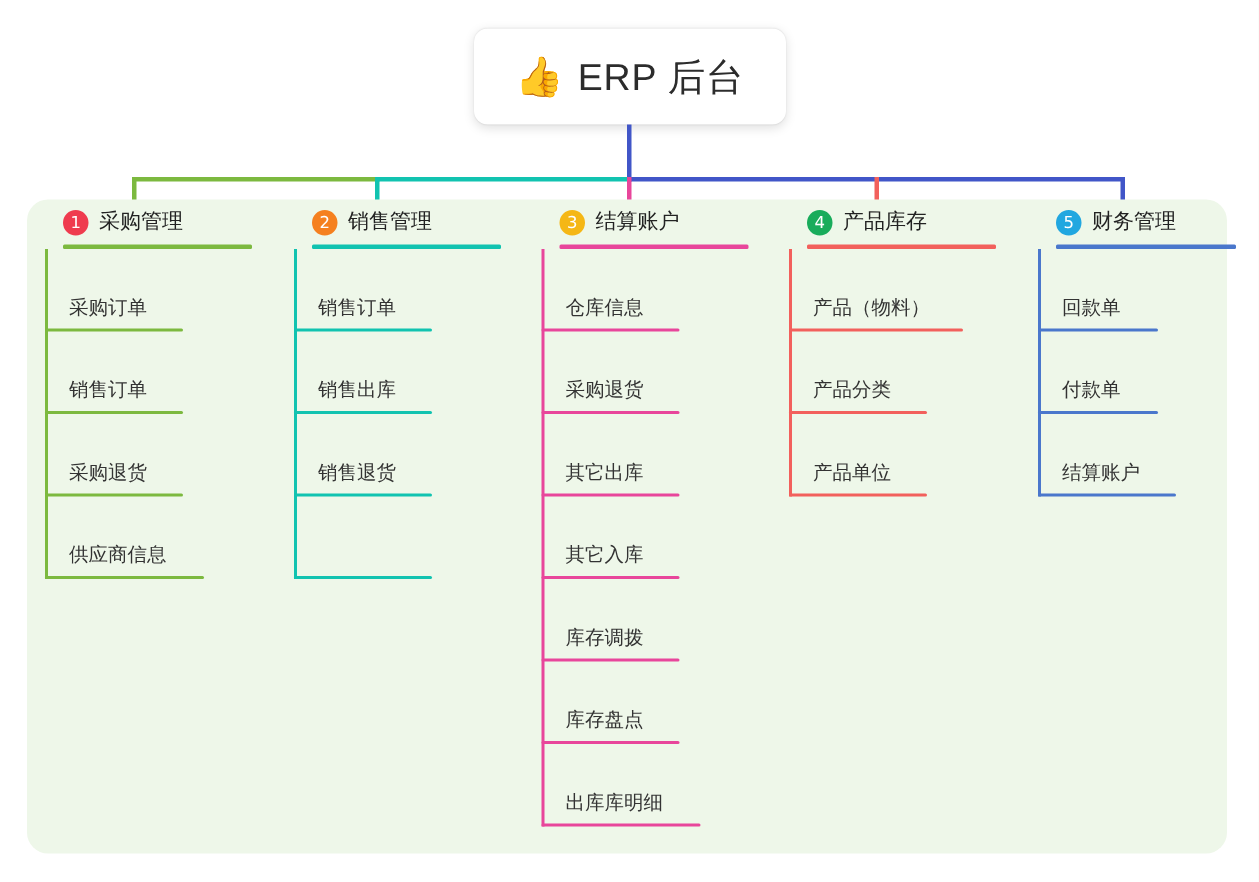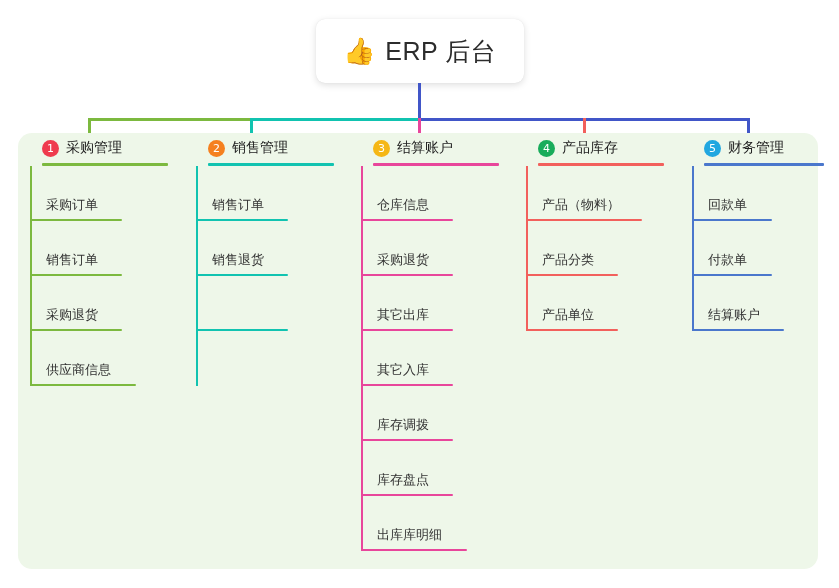--- a/index.html
+++ b/index.html
@@ -126,20 +126,24 @@
             <span class="col-title">销售管理</span>
           </div>
           <div class="head-rule" style="width: 126px; background: rgb(17, 195, 176);"></div>
           <div class="items">
             <div class="trunk" style="height: 220px; background: rgb(17, 195, 176);"></div>
             <div class="item">
               <div class="item-label">销售订单</div>
               <div class="item-rule" style="width: 92px; background: rgb(17, 195, 176);"></div>
             </div>
             <div class="item">
+              <div class="item-label">销售出库</div>
+              <div class="item-rule" style="width: 92px; background: rgb(17, 195, 176);"></div>
+            </div>
+            <div class="item">
               <div class="item-label">销售退货</div>
               <div class="item-rule" style="width: 92px; background: rgb(17, 195, 176);"></div>
             </div>
             <div class="item">
               <div class="item-rule" style="width: 92px; background: rgb(17, 195, 176);"></div>
             </div>
           </div>
         </div>
         <div class="column" style="left: 335px;">
           <div class="col-head">

